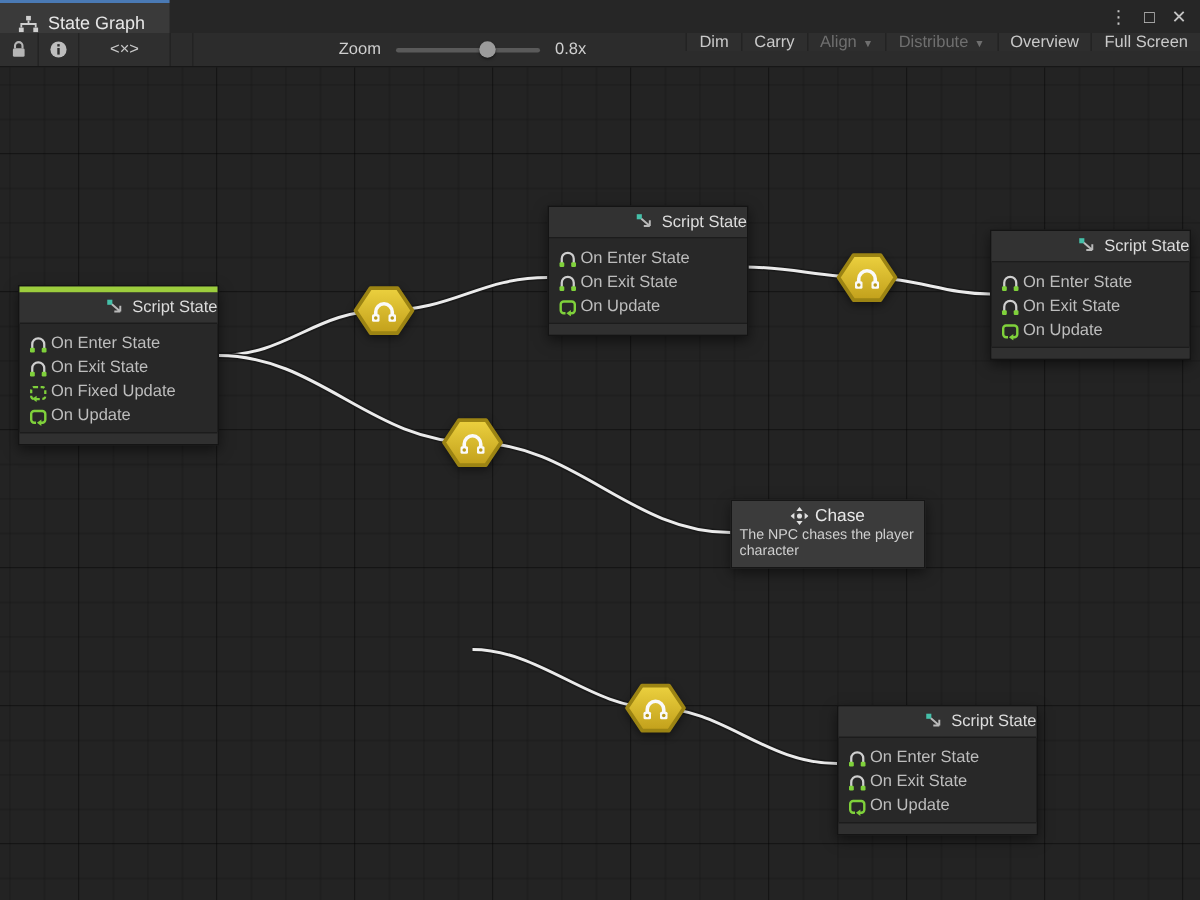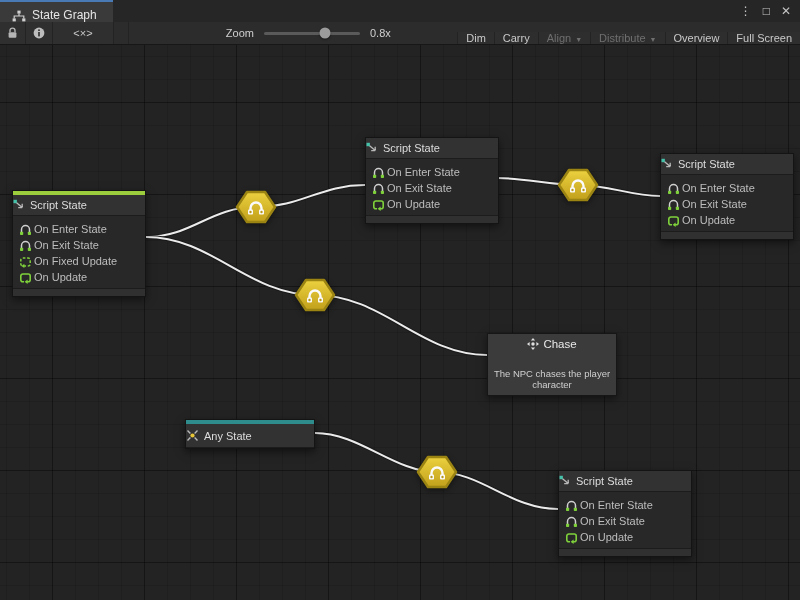--- a/index.html
+++ b/index.html
@@ -29,21 +29,21 @@
   .tbtn{
     display:flex;align-items:center;justify-content:center;gap:4px;
     padding:0 8px;border-right:1px solid #232323;background:#2f2f2f;
     white-space:nowrap;cursor:default;
   }
   .tbtn.icon-btn{padding:0 7px;}
   .tbtn.plain{background:transparent;border-right:none;margin-top:39px;}
   .tbtn.disabled{color:#6f6f6f;}
   .tb-gap{width:14px;border-right:1px solid #232323;background:transparent;}
   .tb-label{display:flex;align-items:center;padding:0 6px;color:#cfcfcf;}
-  .right-group{margin-left:auto;display:flex;align-items:flex-end;}
+  .right-group{margin-left:auto;display:flex;align-items:flex-start;}
   .right-group .tbtn{border-right:none;border-left:1px solid #232323;background:#2e2e2e;}
   .dropdown-arrow{font-size:7px;position:relative;top:1px;}
   
   .slider{display:flex;align-items:center;gap:8px;padding:0 4px;}
   .slider-track{position:relative;width:96px;height:3px;background:#5a5a5a;border-radius:2px;}
   .slider-handle{
     position:absolute;top:50%;left:64%;width:11px;height:11px;border-radius:50%;
     background:#9b9b9b;transform:translate(-50%,-50%);box-shadow:0 1px 2px rgba(0,0,0,.5);
   }
   .zoom-value{color:#cfcfcf;padding-right:6px;}
@@ -62,33 +62,33 @@
   .wires{position:absolute;left:0;top:0;width:800px;height:555px;}
   .wire-under{stroke:#191919;stroke-width:4;fill:none;}
   .wire{stroke:#ebebeb;stroke-width:2;fill:none;}
   
   .node{
     position:absolute;background:#282828;border:1px solid #141414;
     box-shadow:0 3px 8px rgba(0,0,0,.5);font-size:11px;
   }
   .node-accent{height:4px;}
   .node-header{
-    height:20px;display:flex;align-items:center;justify-content:flex-start;gap:5px;
+    height:20px;display:flex;align-items:center;justify-content:flex-end;gap:5px;
     background:#323232;border-bottom:1px solid #1c1c1c;color:#dcdcdc;
   }
   .node-body{padding:5px 6px 3px;}
   .node-row{display:flex;align-items:center;gap:2px;height:16px;color:#bdbdbd;white-space:nowrap;}
   .node-footer{height:7px;background:#303030;border-top:1px solid #1c1c1c;}
   .chase-node{
     position:absolute;background:#3b3b3b;border:1px solid #161616;
     box-shadow:0 3px 8px rgba(0,0,0,.5);
-    text-align:center;padding:4px 5px;color:#e8e8e8;
+    text-align:left;padding:4px 5px;color:#e8e8e8;
   }
   .chase-title{display:flex;align-items:center;justify-content:center;gap:4px;font-size:11.5px;}
-  .chase-desc{font-size:9.5px;color:#cfcfcf;line-height:1.2;margin-top:18px;}
+  .chase-desc{font-size:9.5px;color:#cfcfcf;line-height:1.2;margin-top:1px;}
   .hex{position:absolute;filter:drop-shadow(0 2px 3px rgba(0,0,0,.45));}
   .defs-holder{position:absolute;width:0;height:0;overflow:hidden;}
 </style>
 </head>
 <body>
 
 <svg class="defs-holder" aria-hidden="true">
   <defs>
     <linearGradient id="goldg" x1="0" y1="0" x2="0" y2="1">
       <stop offset="0" stop-color="#ecd13f"></stop>
@@ -368,30 +368,20 @@
         <polygon points="6,0 3.9,2.6 8.1,2.6"></polygon>
         <polygon points="6,12 3.9,9.4 8.1,9.4"></polygon>
         <polygon points="0,6 2.6,3.9 2.6,8.1"></polygon>
         <polygon points="12,6 9.4,3.9 9.4,8.1"></polygon>
       </svg>
       <span>Chase</span>
     </div>
     <div class="chase-desc">The NPC chases the player character</div>
   </div>
 
-  <div class="node" style="left:185px;top:374px;width:128px;">
-    <div class="node-accent" style="background:#2e8c8c;"></div>
-    <div class="node-header" style="height:23px;">
-      <svg width="13" height="13" viewBox="0 0 13 13">
-        <path d="M1.5,1.5 L4.4,4.4 M11.5,1.5 L8.6,4.4 M1.5,11.5 L4.4,8.6 M11.5,11.5 L8.6,8.6" stroke="#b9b9b9" stroke-width="1.4"></path>
-        <circle cx="6.5" cy="6.5" r="2.1" fill="#e7c63a"></circle>
-      </svg>
-      <span>Any State</span>
-    </div>
-  </div>
 
   <div class="node" style="left:558px;top:425px;width:132px;">
     <div class="node-header">
       <svg width="12" height="12" viewBox="0 0 12 12">
         <rect x="0.5" y="0.8" width="3.4" height="3.4" fill="#45c0a9"></rect>
         <path d="M3.6,3.8 L9.2,8.6 M9.2,8.6 V4.8 M9.2,8.6 H5.2" stroke="#b9b9b9" stroke-width="1.3" fill="none"></path>
       </svg>
       <span>Script State</span>
     </div>
     <div class="node-body">

